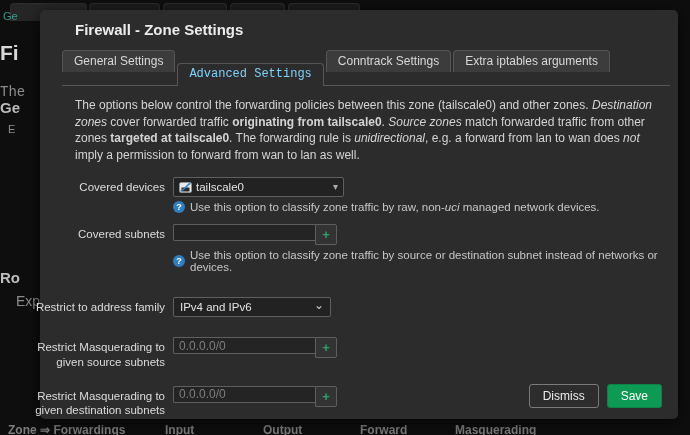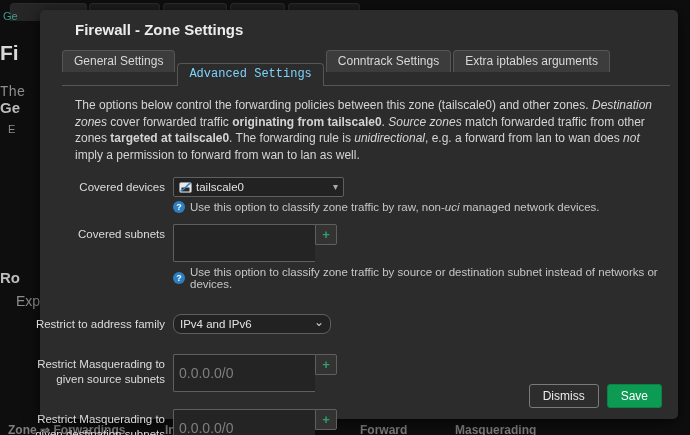--- a/index.html
+++ b/index.html
@@ -54,30 +54,30 @@
   .ctrl-col { display:flex; flex-direction:column; }
 
   .dd-box {
     width:171px; height:20px; background:#222; border:1px solid #5f5f5f; border-radius:2px;
     display:flex; align-items:center; padding:0 5px; cursor:pointer;
   }
   .dd-box .dd-text { flex:1; font-size:11.5px; color:#e2e2e2; margin-left:4px; }
   .dd-caret { font-size:10px; color:#aaa; line-height:1; }
 
   .sel-box {
-    width:158px; height:20px; background:#222; border:1px solid #5f5f5f; border-radius:8px;
+    width:158px; height:20px; background:#222; border:1px solid #5f5f5f; border-radius:2px;
     display:flex; align-items:center; padding:0 6px; cursor:pointer;
   }
   .sel-box .sel-text { flex:1; font-size:11.5px; color:#e2e2e2; }
   .sel-chevron { font-size:12px; color:#cfcfcf; line-height:0; margin-top:-4px; }
 
   .input-group { display:flex; }
   .txt-input {
-    width:142px; height:38px; background:#242424; border:1px solid #5f5f5f; border-right:none;
-    border-radius:2px 0 0 2px; color:#e2e2e2; font-size:14px; padding:0 5px;
+    width:142px; height:17px; background:#242424; border:1px solid #5f5f5f; border-right:none;
+    border-radius:2px 0 0 2px; color:#e2e2e2; font-size:12px; padding:0 5px;
     font-family:"Liberation Sans", sans-serif; outline:none;
   }
   .txt-input::placeholder { color:#7f7f7f; opacity:1; }
   .plus-btn {
     width:22px; height:21px; background:#333; border:1px solid #5f5f5f; border-radius:0 2px 2px 0;
     color:#2ea06a; font-size:13px; font-weight:bold; line-height:1; cursor:pointer;
     display:flex; align-items:center; justify-content:center;
     font-family:"Liberation Sans", sans-serif;
   }
 

